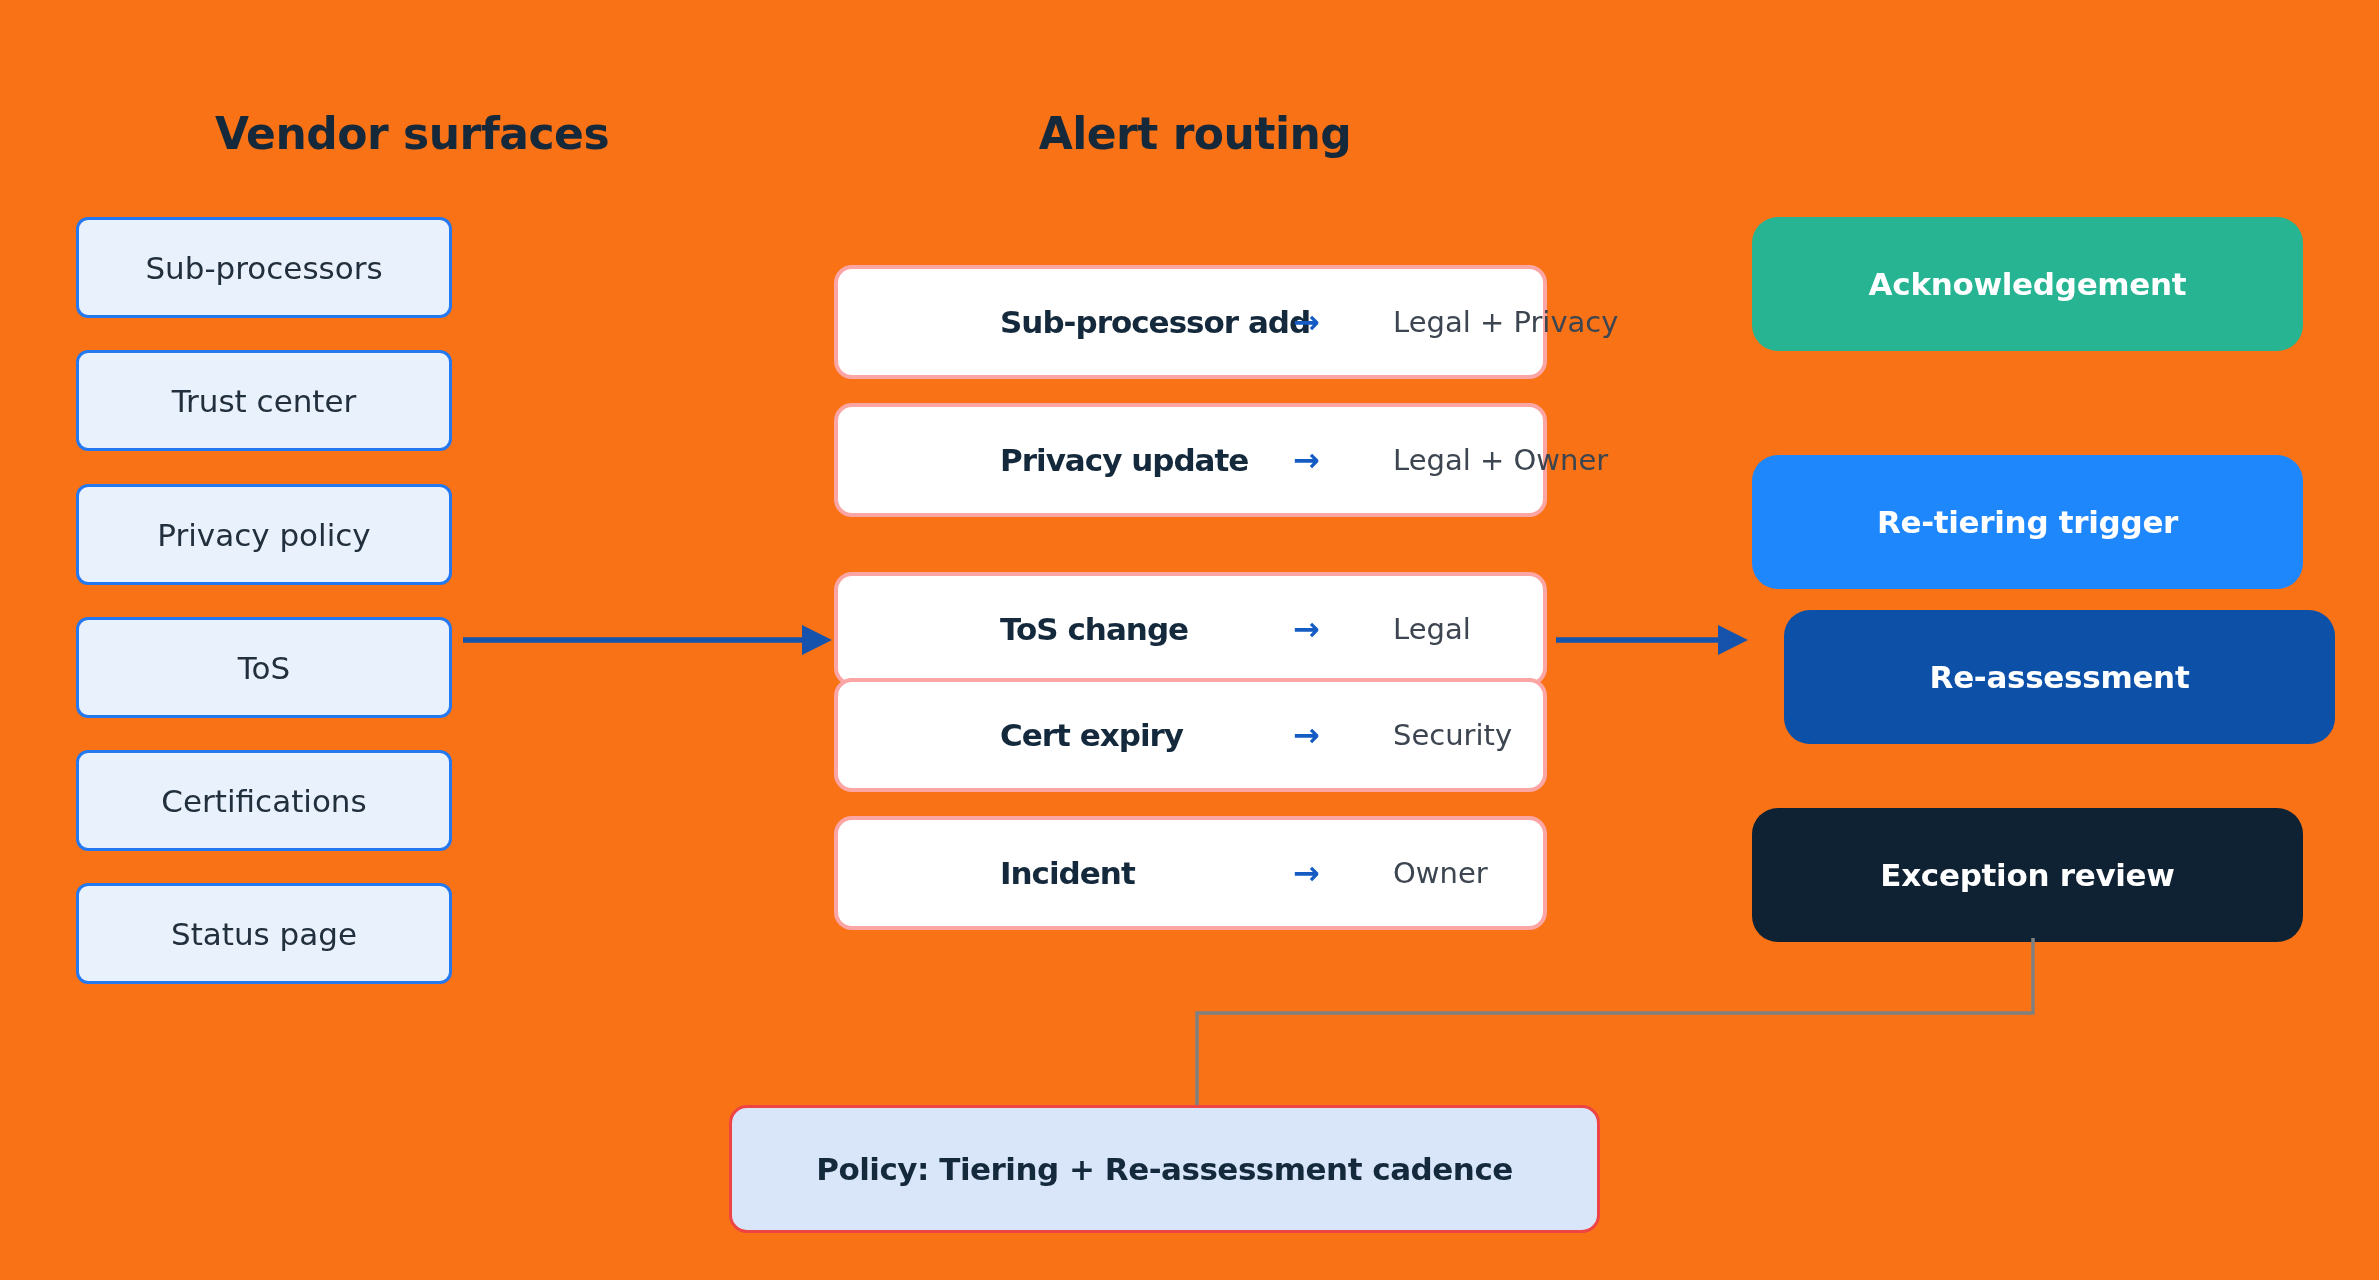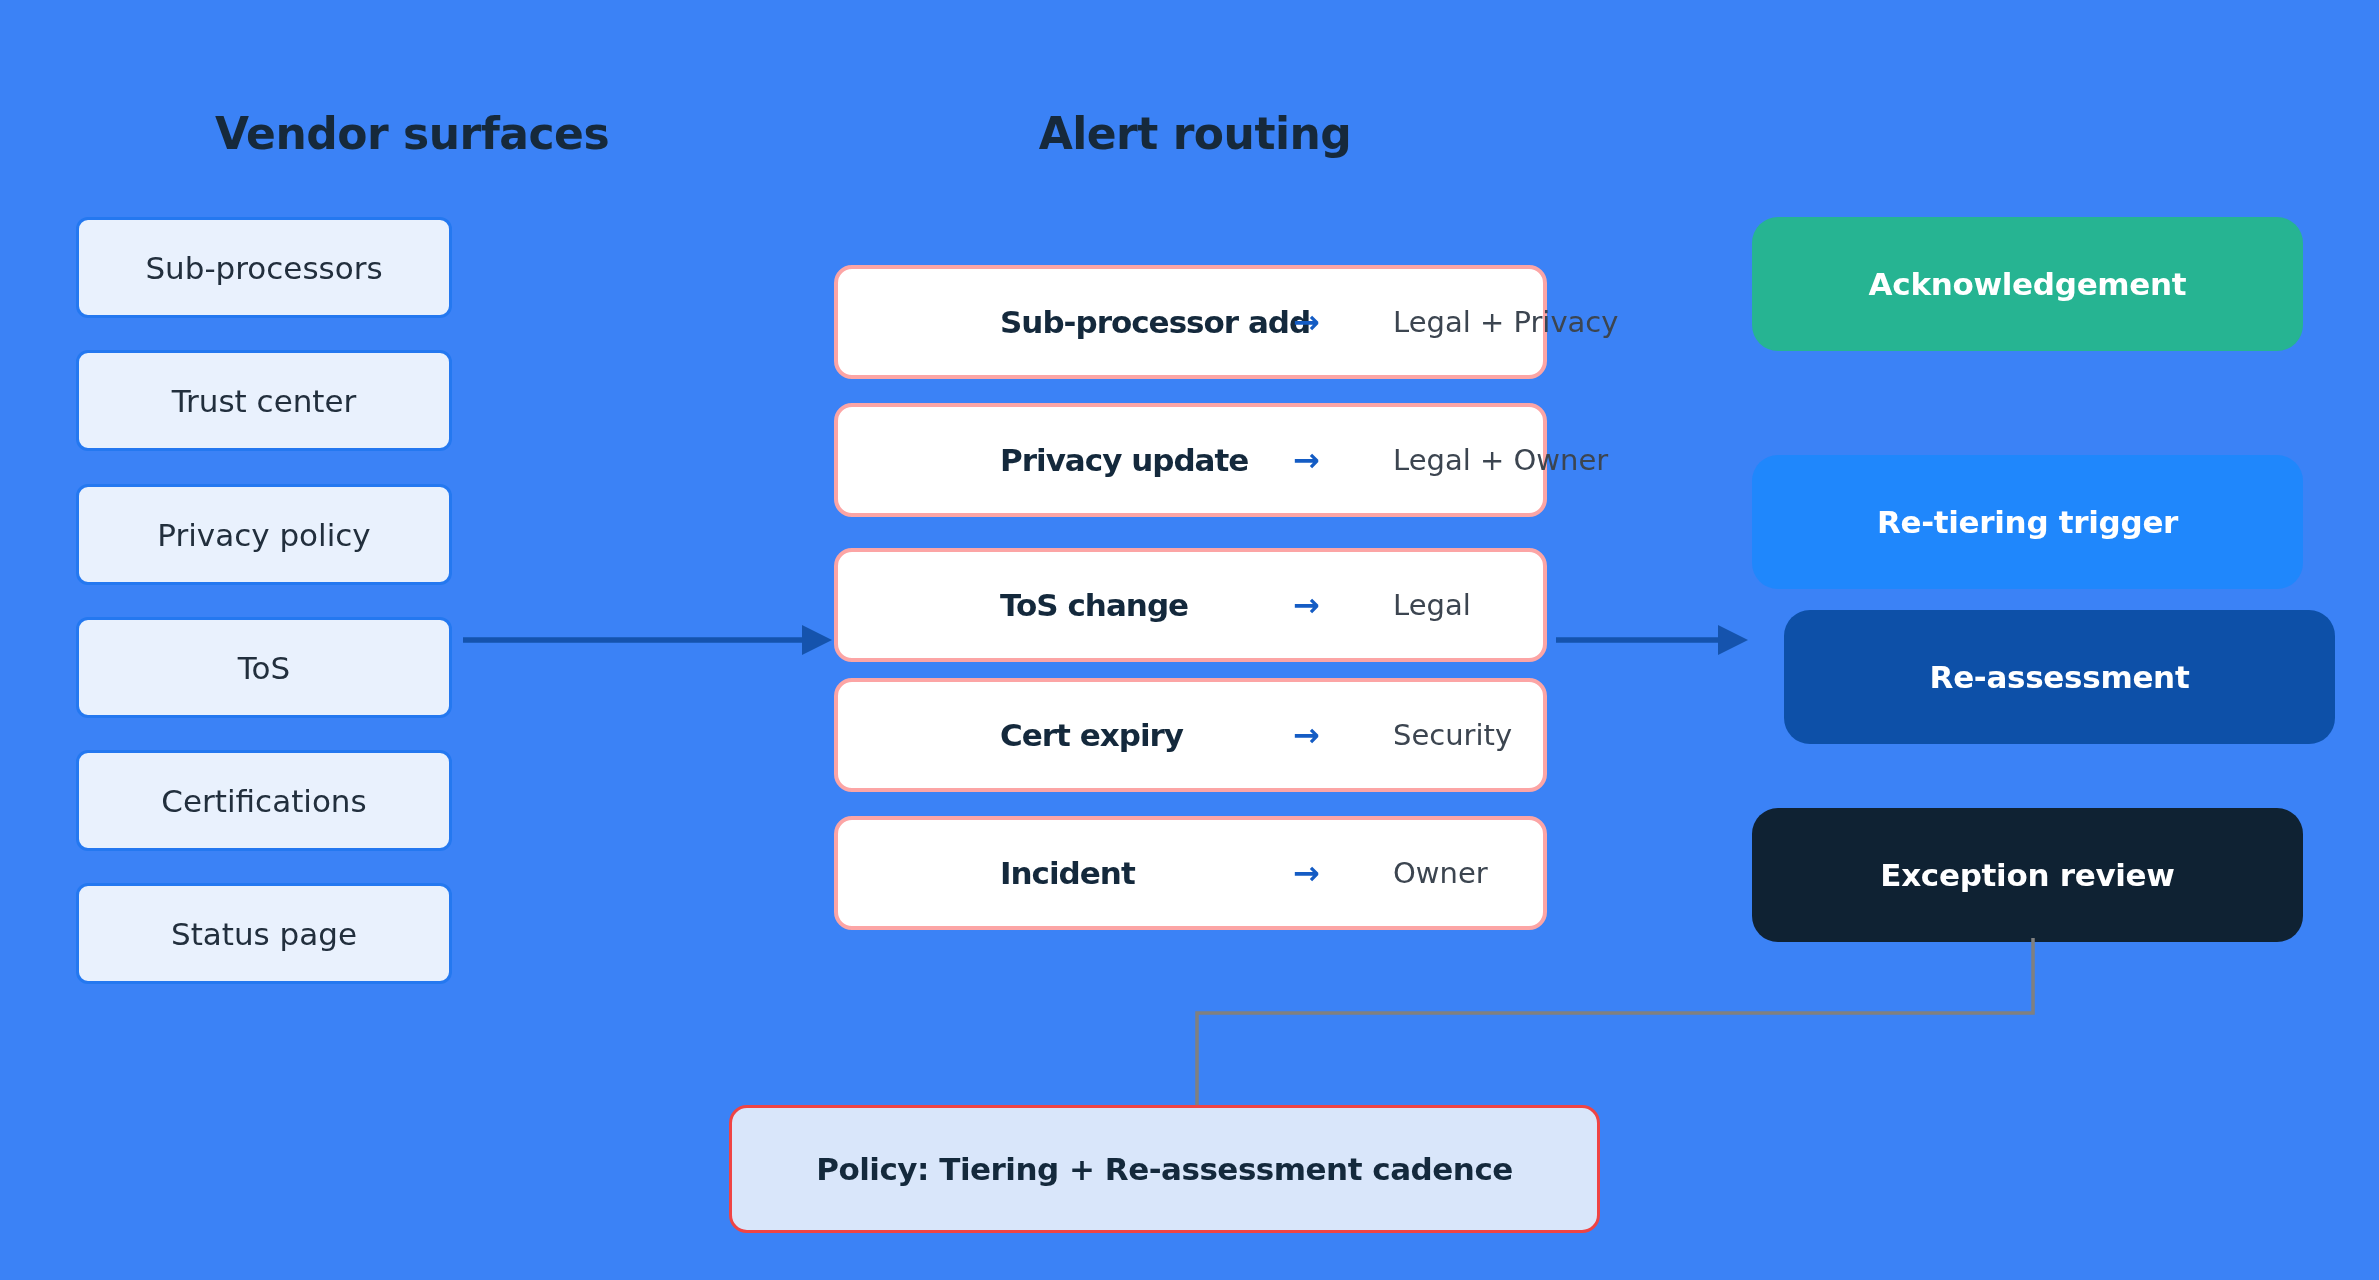--- a/index.html
+++ b/index.html
@@ -1,19 +1,19 @@
 <!DOCTYPE html>
 <html><head>
 <meta charset="utf-8">
 <style>
   html,body{margin:0;padding:0;background:#ffffff;}
   #canvas{
     position:relative;
     width:2379px;height:1280px;
-    background:#3b82f6;
+    background:#f97316;
     font-family:"DejaVu Sans","Liberation Sans",sans-serif;
     overflow:hidden;
   }
   .col-title{
     position:absolute;top:110px;
     transform:translateX(-50%);
     font-weight:bold;font-size:44px;line-height:1.1;
     color:#16293b;letter-spacing:-0.5px;white-space:nowrap;
   }
   
@@ -89,21 +89,21 @@
   <div class="rbox" style="top:265px">
     <span class="event">Sub-processor add</span>
     <span class="arrow">→</span>
     <span class="route">Legal + Privacy</span>
   </div>
   <div class="rbox" style="top:403px">
     <span class="event">Privacy update</span>
     <span class="arrow">→</span>
     <span class="route">Legal + Owner</span>
   </div>
-  <div class="rbox" style="top:548px">
+  <div class="rbox" style="top:572px">
     <span class="event">ToS change</span>
     <span class="arrow">→</span>
     <span class="route">Legal</span>
   </div>
   <div class="rbox" style="top:678px">
     <span class="event">Cert expiry</span>
     <span class="arrow">→</span>
     <span class="route">Security</span>
   </div>
   <div class="rbox" style="top:816px">

